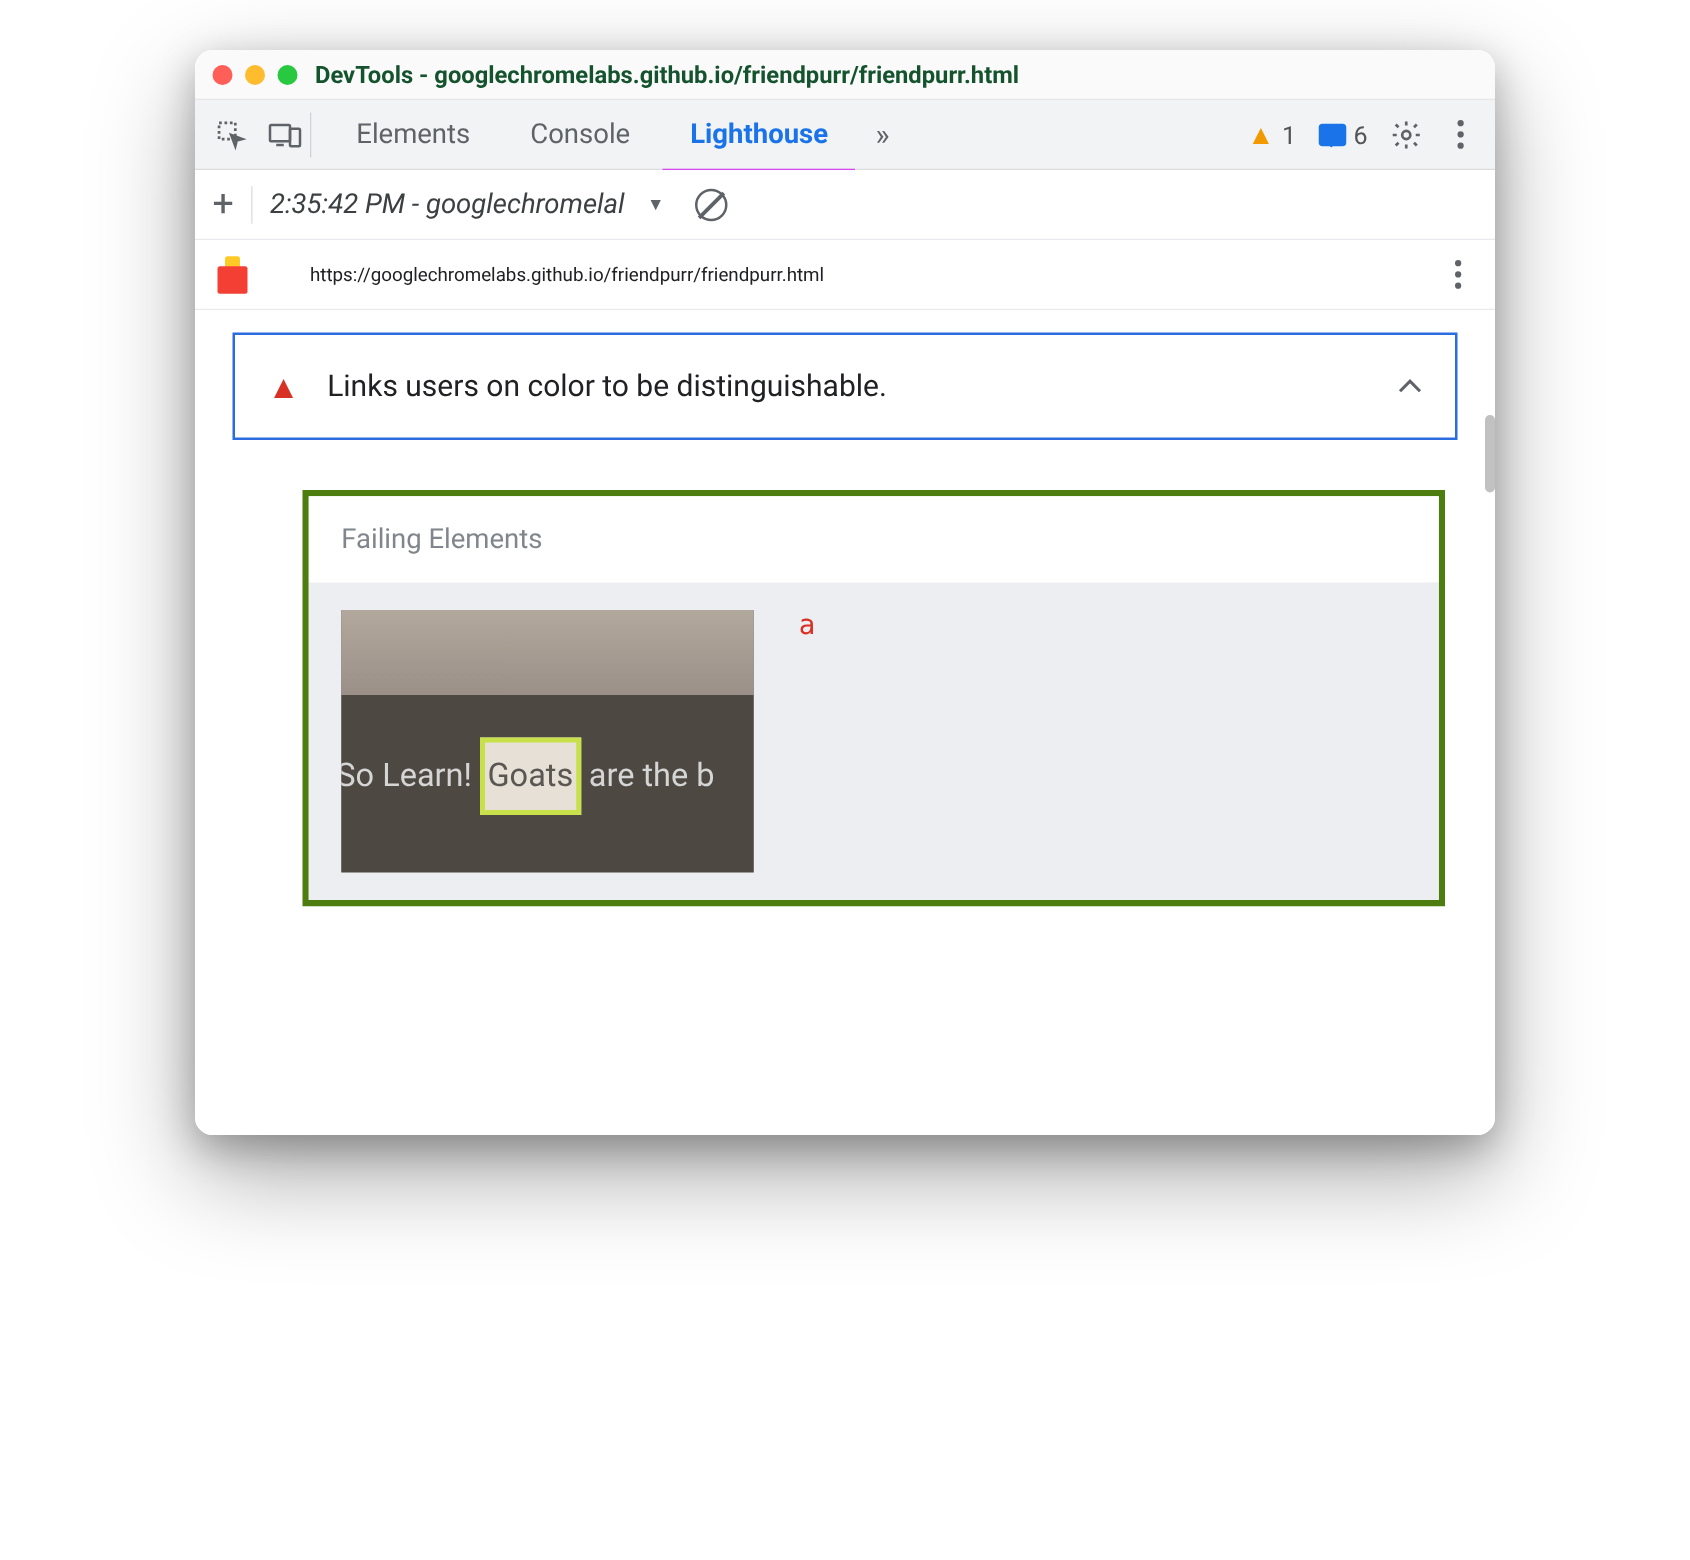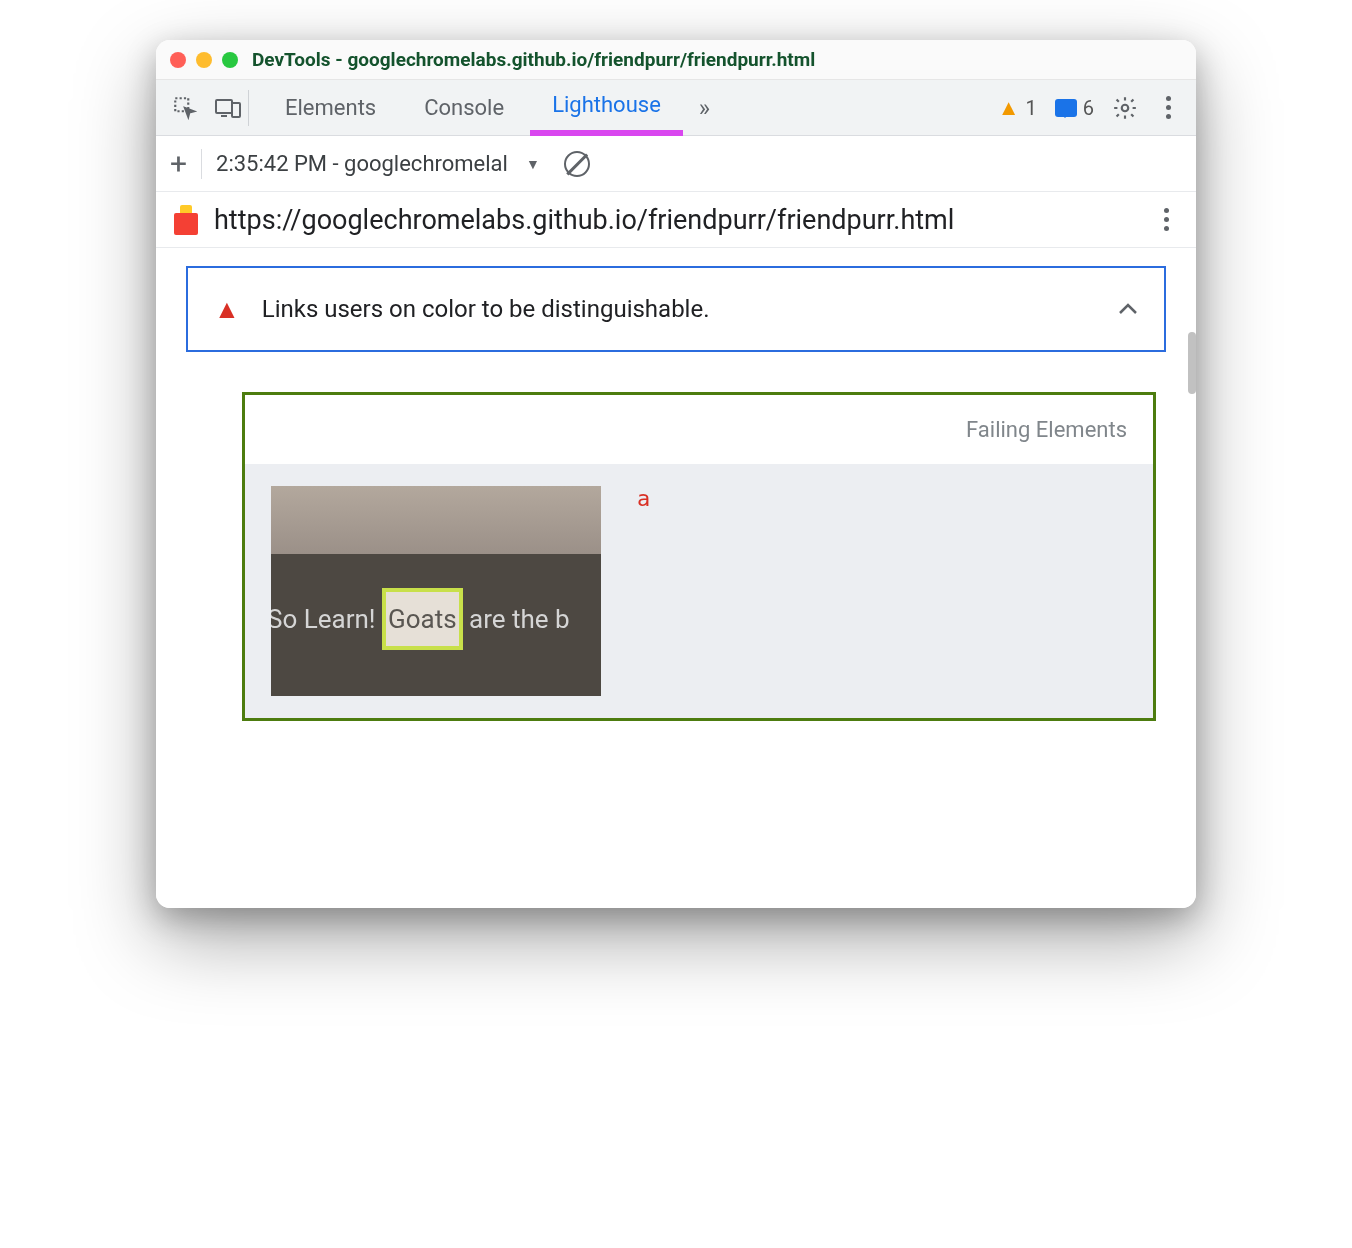--- a/index.html
+++ b/index.html
@@ -34,64 +34,64 @@
     .tabbar {
       height:56px; background:#f1f3f4;
       display:flex; align-items:center;
       padding:0 10px;
       border-bottom:1px solid #dadce0;
       gap:4px;
       justify-content:center;
     }
     .tabbar .left-icons { display:flex; align-items:center; gap:16px; padding:0 6px; border-right:1px solid #cfd2d6; height:36px; margin-right:10px;}
     .tab { padding: 0 22px; height:56px; display:flex; align-items:center; color:#5f6368; font-size:22px;}
-    .tab.active { color:#1a73e8; border-bottom:6px solid #d946ef; font-weight:400;}
+    .tab.active { color:#1a73e8; border-bottom:1px solid #d946ef; font-weight:700;}
     .tabbar .more { color:#5f6368; font-size:24px; padding:0 12px;}
     .tabbar .cluster { margin-left:auto; display:flex; align-items:center; gap:18px; padding-right:6px;}
     .warn-count, .msg-count { display:flex; align-items:center; gap:6px; font-size:20px; color:#555;}
     .warn-tri { color:#f29900; font-size:22px;}
     .msg-ico { width:22px;height:18px;background:#1a73e8;border-radius:3px;position:relative;display:inline-block;}
     .msg-ico:after{content:"";position:absolute;left:5px;bottom:-6px;border:5px solid transparent;border-top-color:#1a73e8;}
     .gear, .kebab { color:#5f6368; }
     
     .report-tool {
       height:56px; background:#fff;
       display:flex; align-items:center; padding:0 14px;
       border-bottom:1px solid #e8eaed; gap:14px;
     }
     .plus { font-size:30px; color:#5f6368; line-height:1;}
     .divider-v { width:1px; height:30px; background:#dadce0;}
-    .report-label { font-size:22px; color:#3c4043; max-width:340px; overflow:hidden; text-overflow:ellipsis; white-space:nowrap;}
+    .report-label { font-size:22px; color:#3c4043; max-width:340px; overflow:hidden; text-overflow:ellipsis; white-space:nowrap;font-style:italic;}
     .dropdown-tri { color:#5f6368; font-size:14px; margin-left:4px;}
     .clear-circ { width:26px;height:26px;border:2.5px solid #5f6368;border-radius:50%;position:relative; margin-left:10px;}
     .clear-circ:after{content:"";position:absolute;width:28px;height:2.5px;background:#5f6368;left:-3px;top:10px;transform:rotate(-45deg);}
     
     .urlrow {
       height:56px;background:#fff;display:flex;align-items:center;padding:0 18px;
       border-bottom:1px solid #e8eaed; gap:16px;
     }
     .lh-icon { width:24px;height:30px; position:relative;}
     .lh-icon .base{position:absolute;bottom:0;left:0;width:24px;height:22px;background:#f44034;border-radius:2px;}
     .lh-icon .top{position:absolute;top:0;left:6px;width:12px;height:12px;background:#ffca28;border-radius:2px;}
-    .urltext{font-size:27px;color:#202124;flex:1;white-space:nowrap;overflow:hidden;text-overflow:ellipsis;}
+    .urltext{font-size:15px;color:#202124;flex:1;white-space:nowrap;overflow:hidden;text-overflow:ellipsis;margin-left:34px;}
     .kebab3 { width:24px; display:flex; flex-direction:column; align-items:center; gap:4px;}
     .kebab3 span{width:5px;height:5px;background:#5f6368;border-radius:50%;}
     
     .report-body { padding: 18px 30px 0 30px; background:#fff; height:660px; overflow:hidden; position:relative;}
     .scroll-hint{position:absolute;right:0;top:84px;width:8px;height:62px;background:#c1c1c1;border-radius:4px;}
     .audit-head {
       border:2px solid #2b6cde; height:86px; display:flex; align-items:center;
       padding:0 26px; gap:22px; background:#fff;
     }
     .audit-head .tri-red { color:#d93025; font-size:26px;}
     .audit-head .h-text { font-size:24px; color:#202124; flex:1;}
     .chev-up { color:#5f6368; font-size:22px;}
     .desc { margin:30px 10px 0 56px; font-size:24px; line-height:1.65; color:#3c4043;}
     .desc a{ color:#1a73e8; text-decoration:underline;}
-    .table-wrap { margin:40px 10px 0 56px; border:3px solid #4d7c0f;text-align:right;}
+    .table-wrap { margin:40px 10px 0 56px; border:5px solid #4d7c0f;}
     .table-head { padding:22px 26px; background:#fff; color:#80868b; font-size:22px;}
     .table-body { background:#eceef2; padding:22px 26px; display:flex; gap:36px; align-items:flex-start;}
     .thumb { width:330px; height:210px; background:#7a736e; position:relative; overflow:hidden;}
     .thumb .strip{position:absolute;top:0;left:0;right:0;height:68px;background:linear-gradient(#b3a89d,#9b9088);}
     .thumb .dark{position:absolute;top:68px;left:0;right:0;bottom:0;background:rgba(60,55,50,.72);}
     .thumb .txt{position:absolute;top:118px;left:-4px;font-size:26px;color:#d5d5d5;white-space:nowrap;}
     .thumb .hl{border:4px solid #c8e04a; background:#e6e0d7; color:#5a5752; padding:12px 2px;}
     .tagname{color:#d93025; font-family: ui-monospace, Menlo, Consolas, monospace; font-size:22px;}
     svg{display:block;}
   </style>

